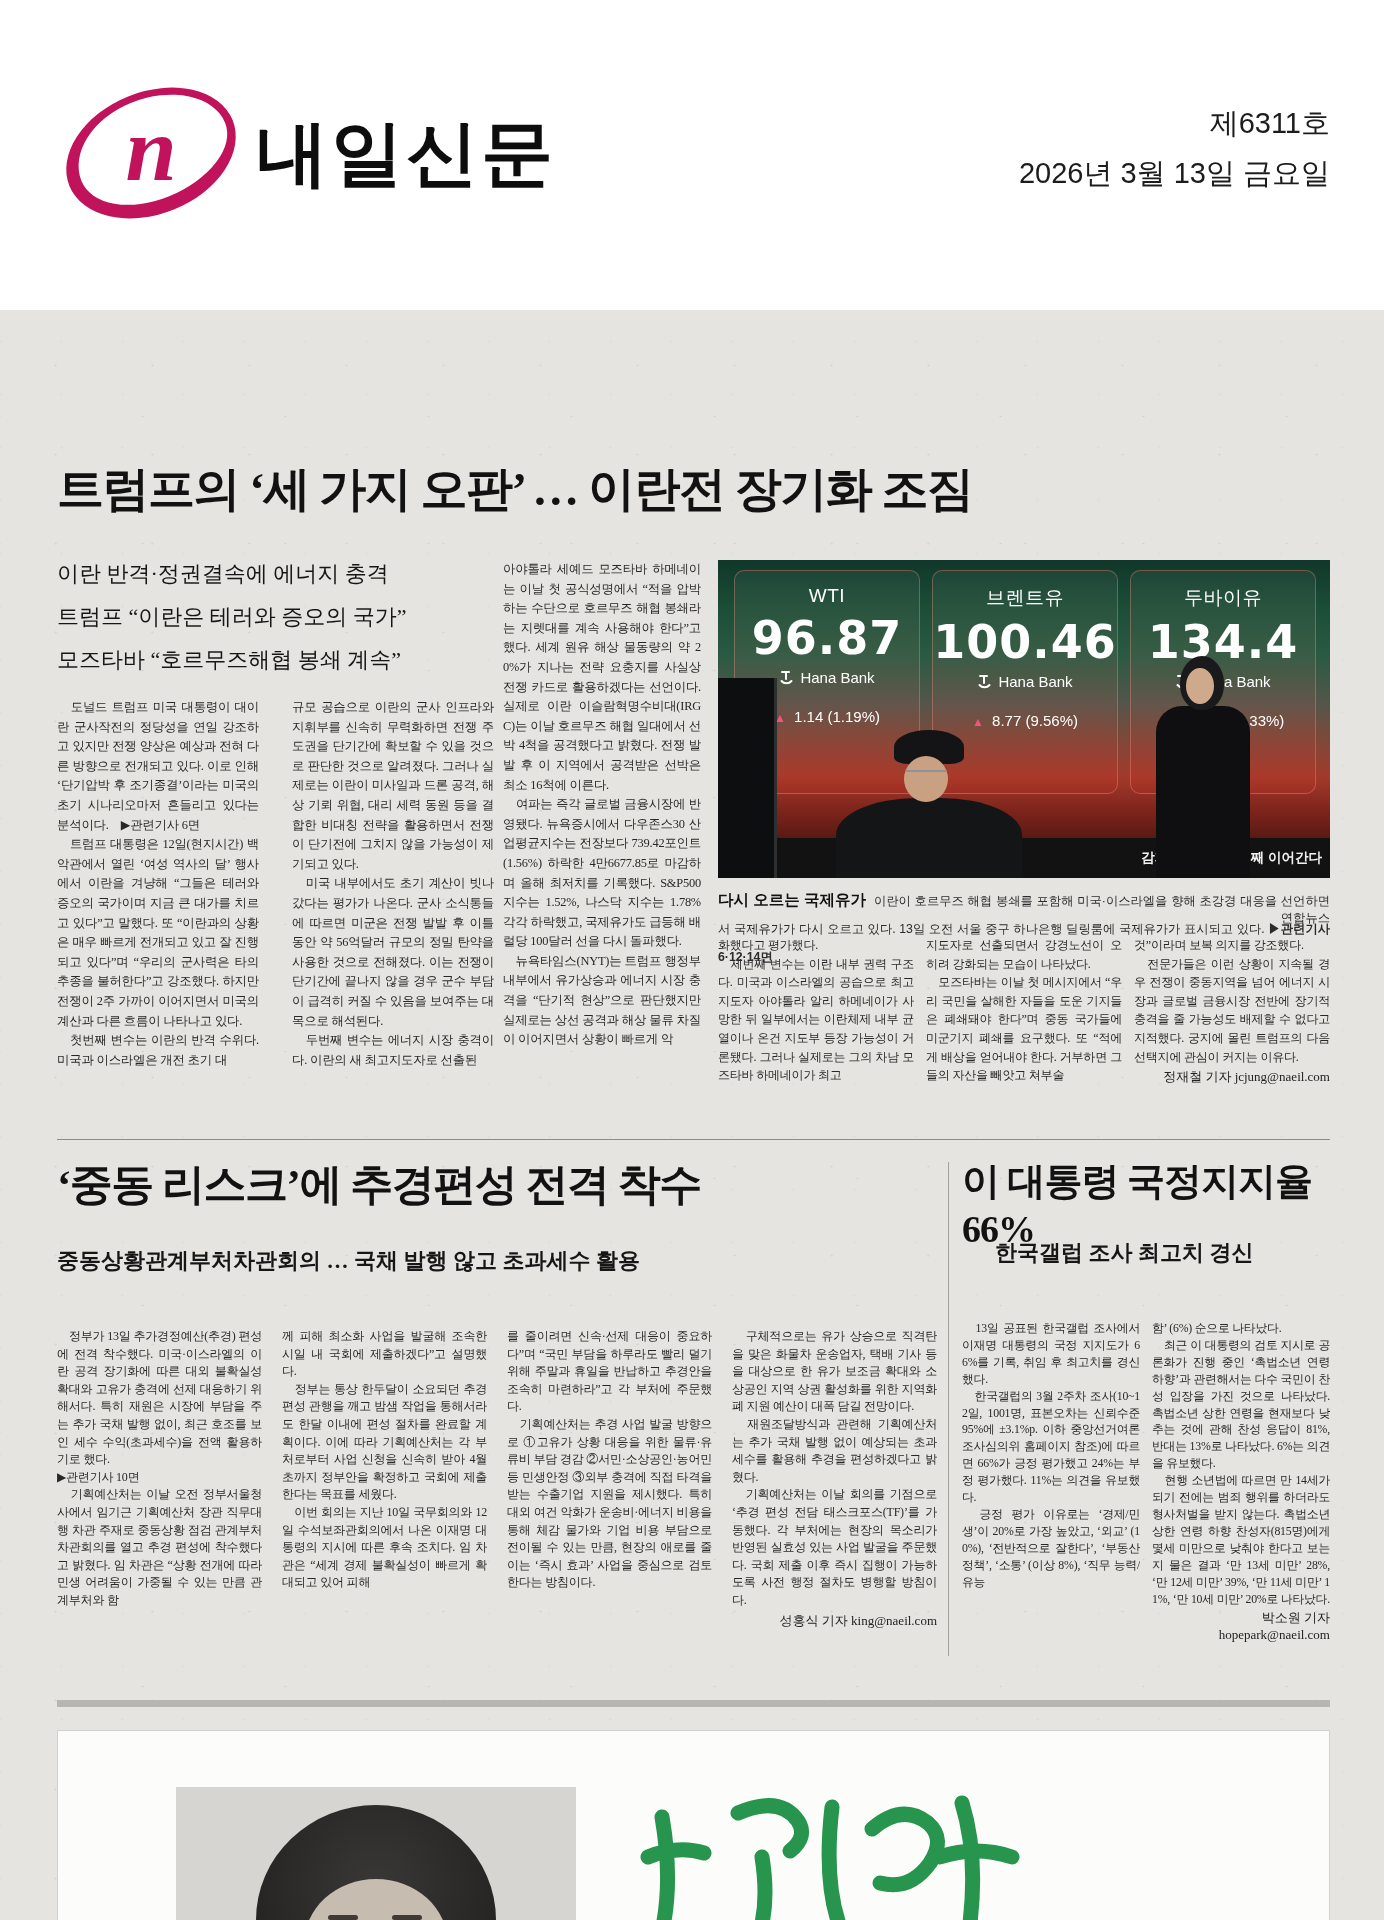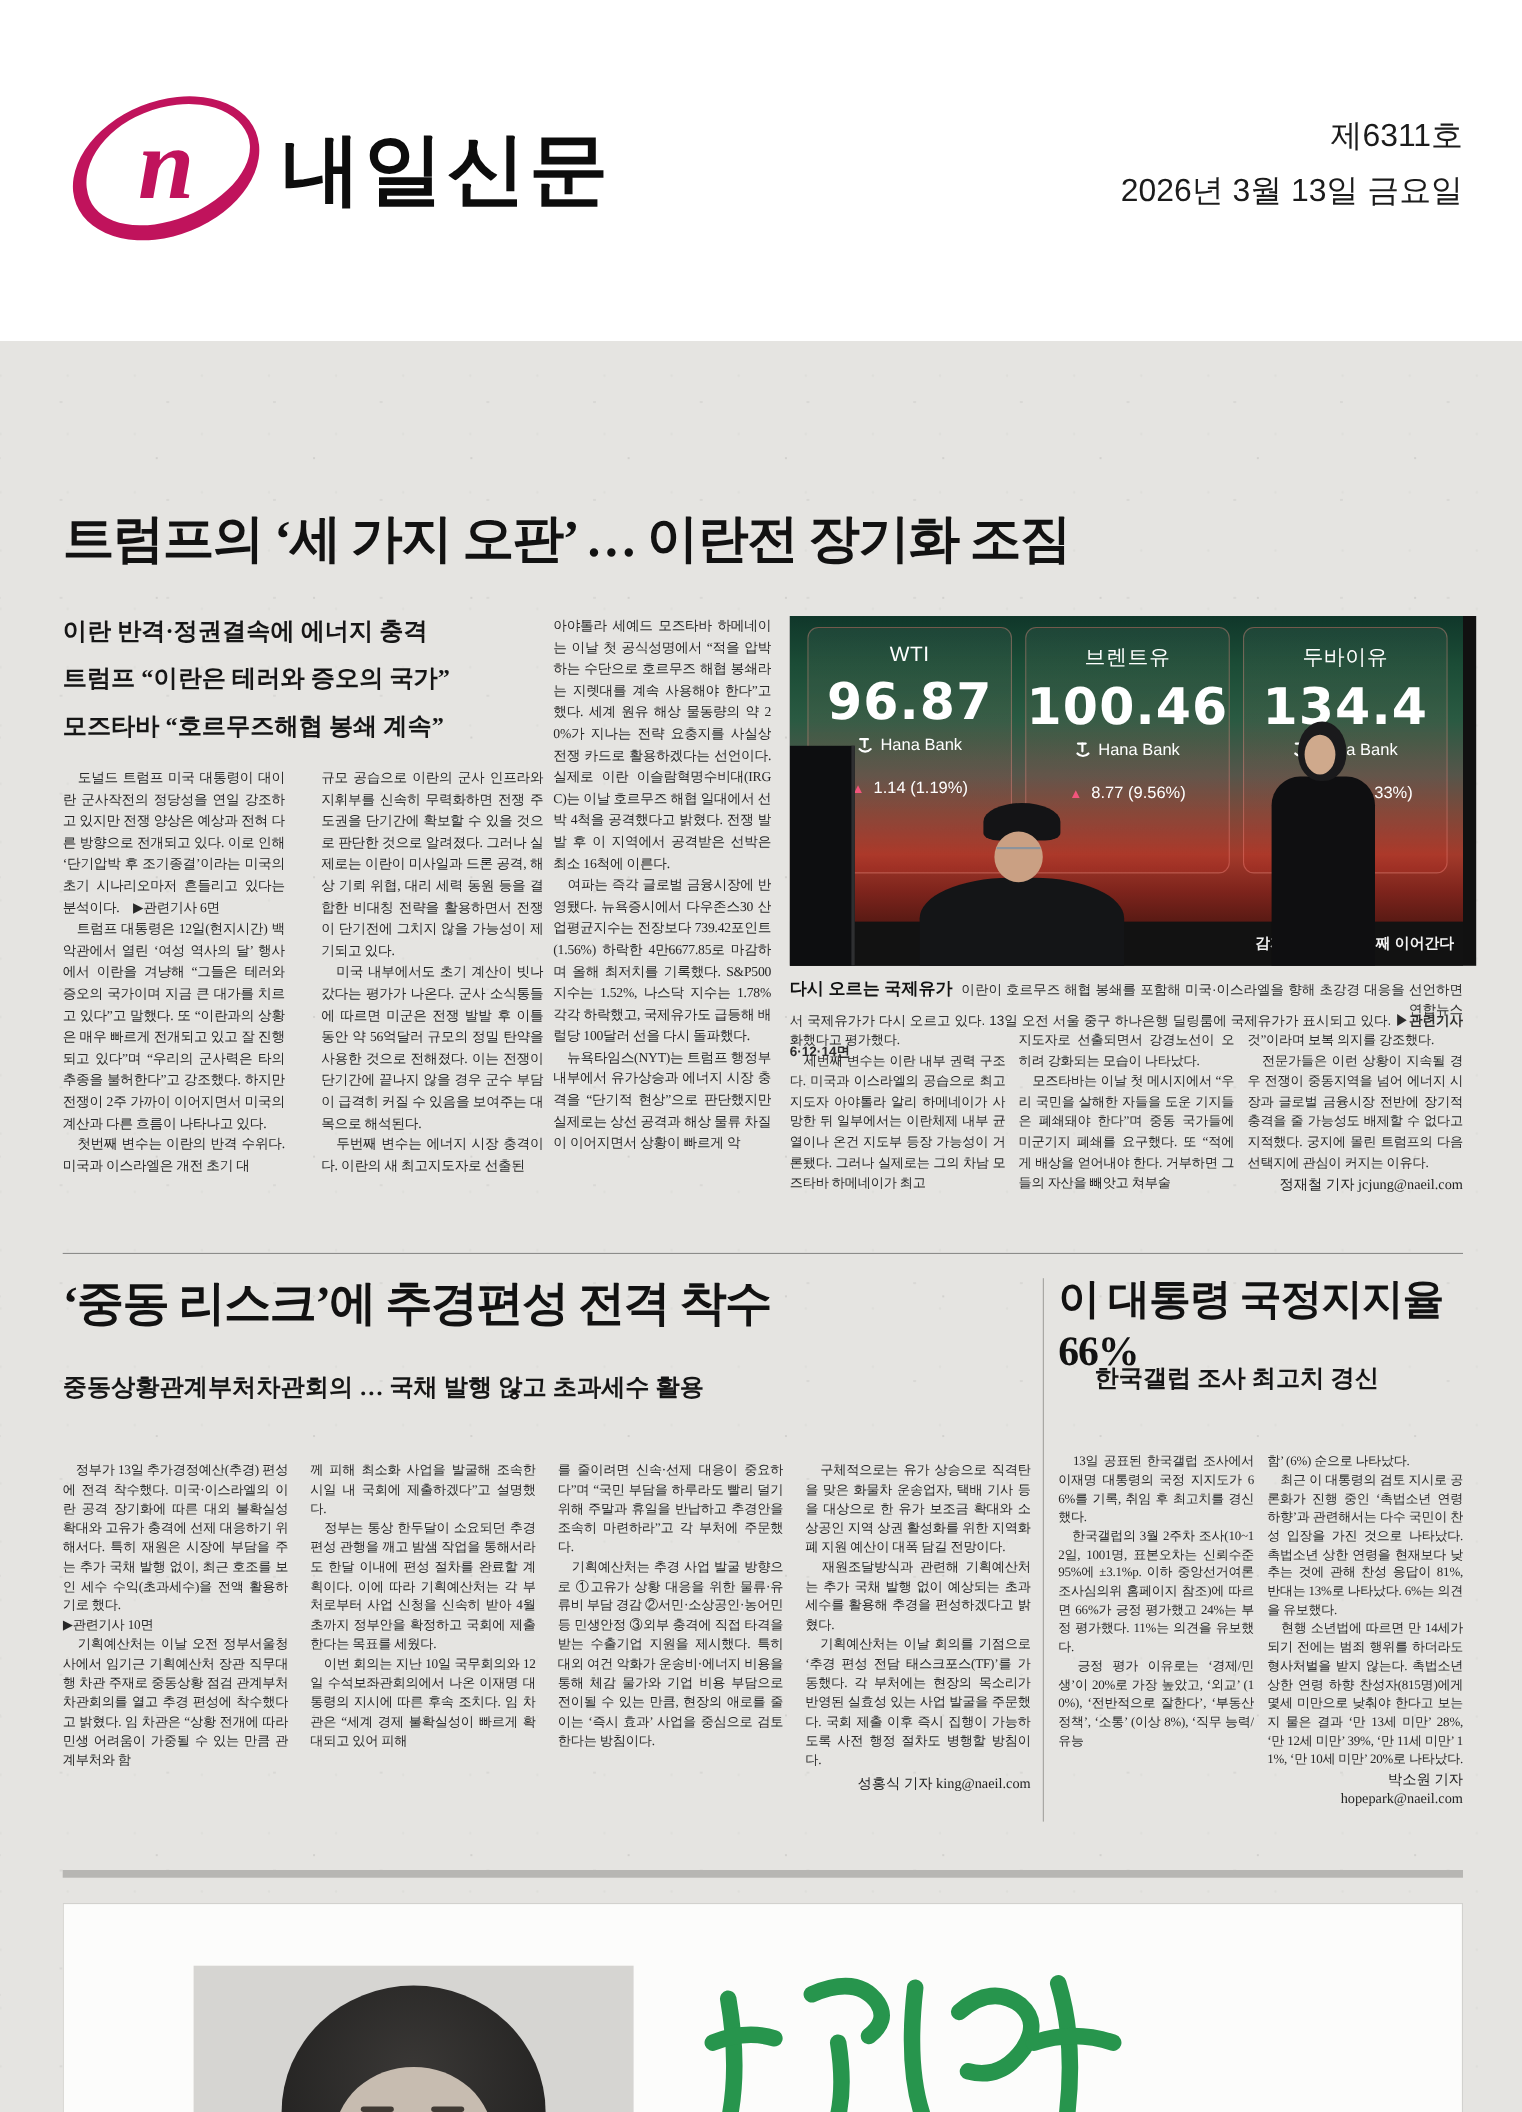--- a/index.html
+++ b/index.html
@@ -21,34 +21,34 @@
   .issue-date{right:54px;top:154px;font-family:"Liberation Sans",sans-serif;font-size:29px;color:#1c1c1c;text-align:right;}
 
   
   .newsprint{left:0;top:310px;width:1384px;height:1610px;background-color:#e5e4e1;
     background-image:radial-gradient(#d9d8d5 1px,transparent 1.4px),radial-gradient(#dededa 1px,transparent 1.4px),
       radial-gradient(#d2d1ce 0.8px,transparent 1.2px);
     background-size:97px 89px,61px 53px,143px 127px;background-position:7px 11px,31px 5px,71px 43px;}
 
   
   .a1-headline{left:57px;top:458px;width:1280px;font-size:47px;font-weight:700;letter-spacing:-1.5px;color:#121212;}
-  .a1-subheads{left:57px;top:552px;width:440px;font-size:22px;font-weight:700;line-height:43px;color:#161616;}
+  .a1-subheads{left:57px;top:552px;width:440px;font-size:22px;font-weight:400;line-height:43px;color:#161616;}
   .body{font-size:12.4px;line-height:19.6px;text-align:justify;white-space:pre-line;
         word-break:break-all;color:#272727;letter-spacing:-0.2px;}
   .a1c1{left:57px;top:698px;width:202px;height:428px;overflow:hidden;}
   .a1c2{left:292px;top:698px;width:202px;height:428px;overflow:hidden;}
   .a1c3{left:503px;top:560px;width:198px;height:566px;overflow:hidden;}
   .uc{width:196px;height:200px;overflow:hidden;font-size:12px;line-height:18.6px;}
   .a1c4{left:718px;top:936px;}
   .a1c5{left:926px;top:936px;}
   .a1c6{left:1134px;top:936px;}
   .byline{text-align:right;font-size:13px;color:#222;padding-top:2px;white-space:normal;}
 
   
-  .photo{left:718px;top:560px;width:612px;height:318px;overflow:hidden;background:#111;padding-left:12px;}
+  .photo{left:718px;top:560px;width:612px;height:318px;overflow:hidden;background:#111;}
   .board{position:absolute;left:0;top:0;width:612px;height:278px;
     background:linear-gradient(180deg,#10372a 0%,#1b4c36 16%,#2a5a42 34%,#56554a 52%,#7c493a 64%,#a33a2b 78%,#7e241c 90%,#591a14 100%);}
   .panel{position:absolute;top:10px;width:184px;height:222px;border:1px solid rgba(255,150,140,0.35);
     border-radius:10px;background:linear-gradient(180deg,rgba(255,255,255,0.05),rgba(255,40,30,0.10));
     text-align:center;color:#fff;font-family:"Liberation Sans","DejaVu Sans",sans-serif;}
   .p1{left:16px;} .p2{left:214px;} .p3{left:412px;}
   .panel .lab{margin-top:14px;font-size:19px;letter-spacing:0.5px;}
   .panel .price{margin-top:4px;font-size:46px;font-weight:700;letter-spacing:1px;font-family:"DejaVu Sans",sans-serif;}
   .panel .bank{margin-top:4px;font-size:15px;display:flex;align-items:center;justify-content:center;gap:6px;}
   .panel .chg{margin-top:22px;font-size:15px;}

